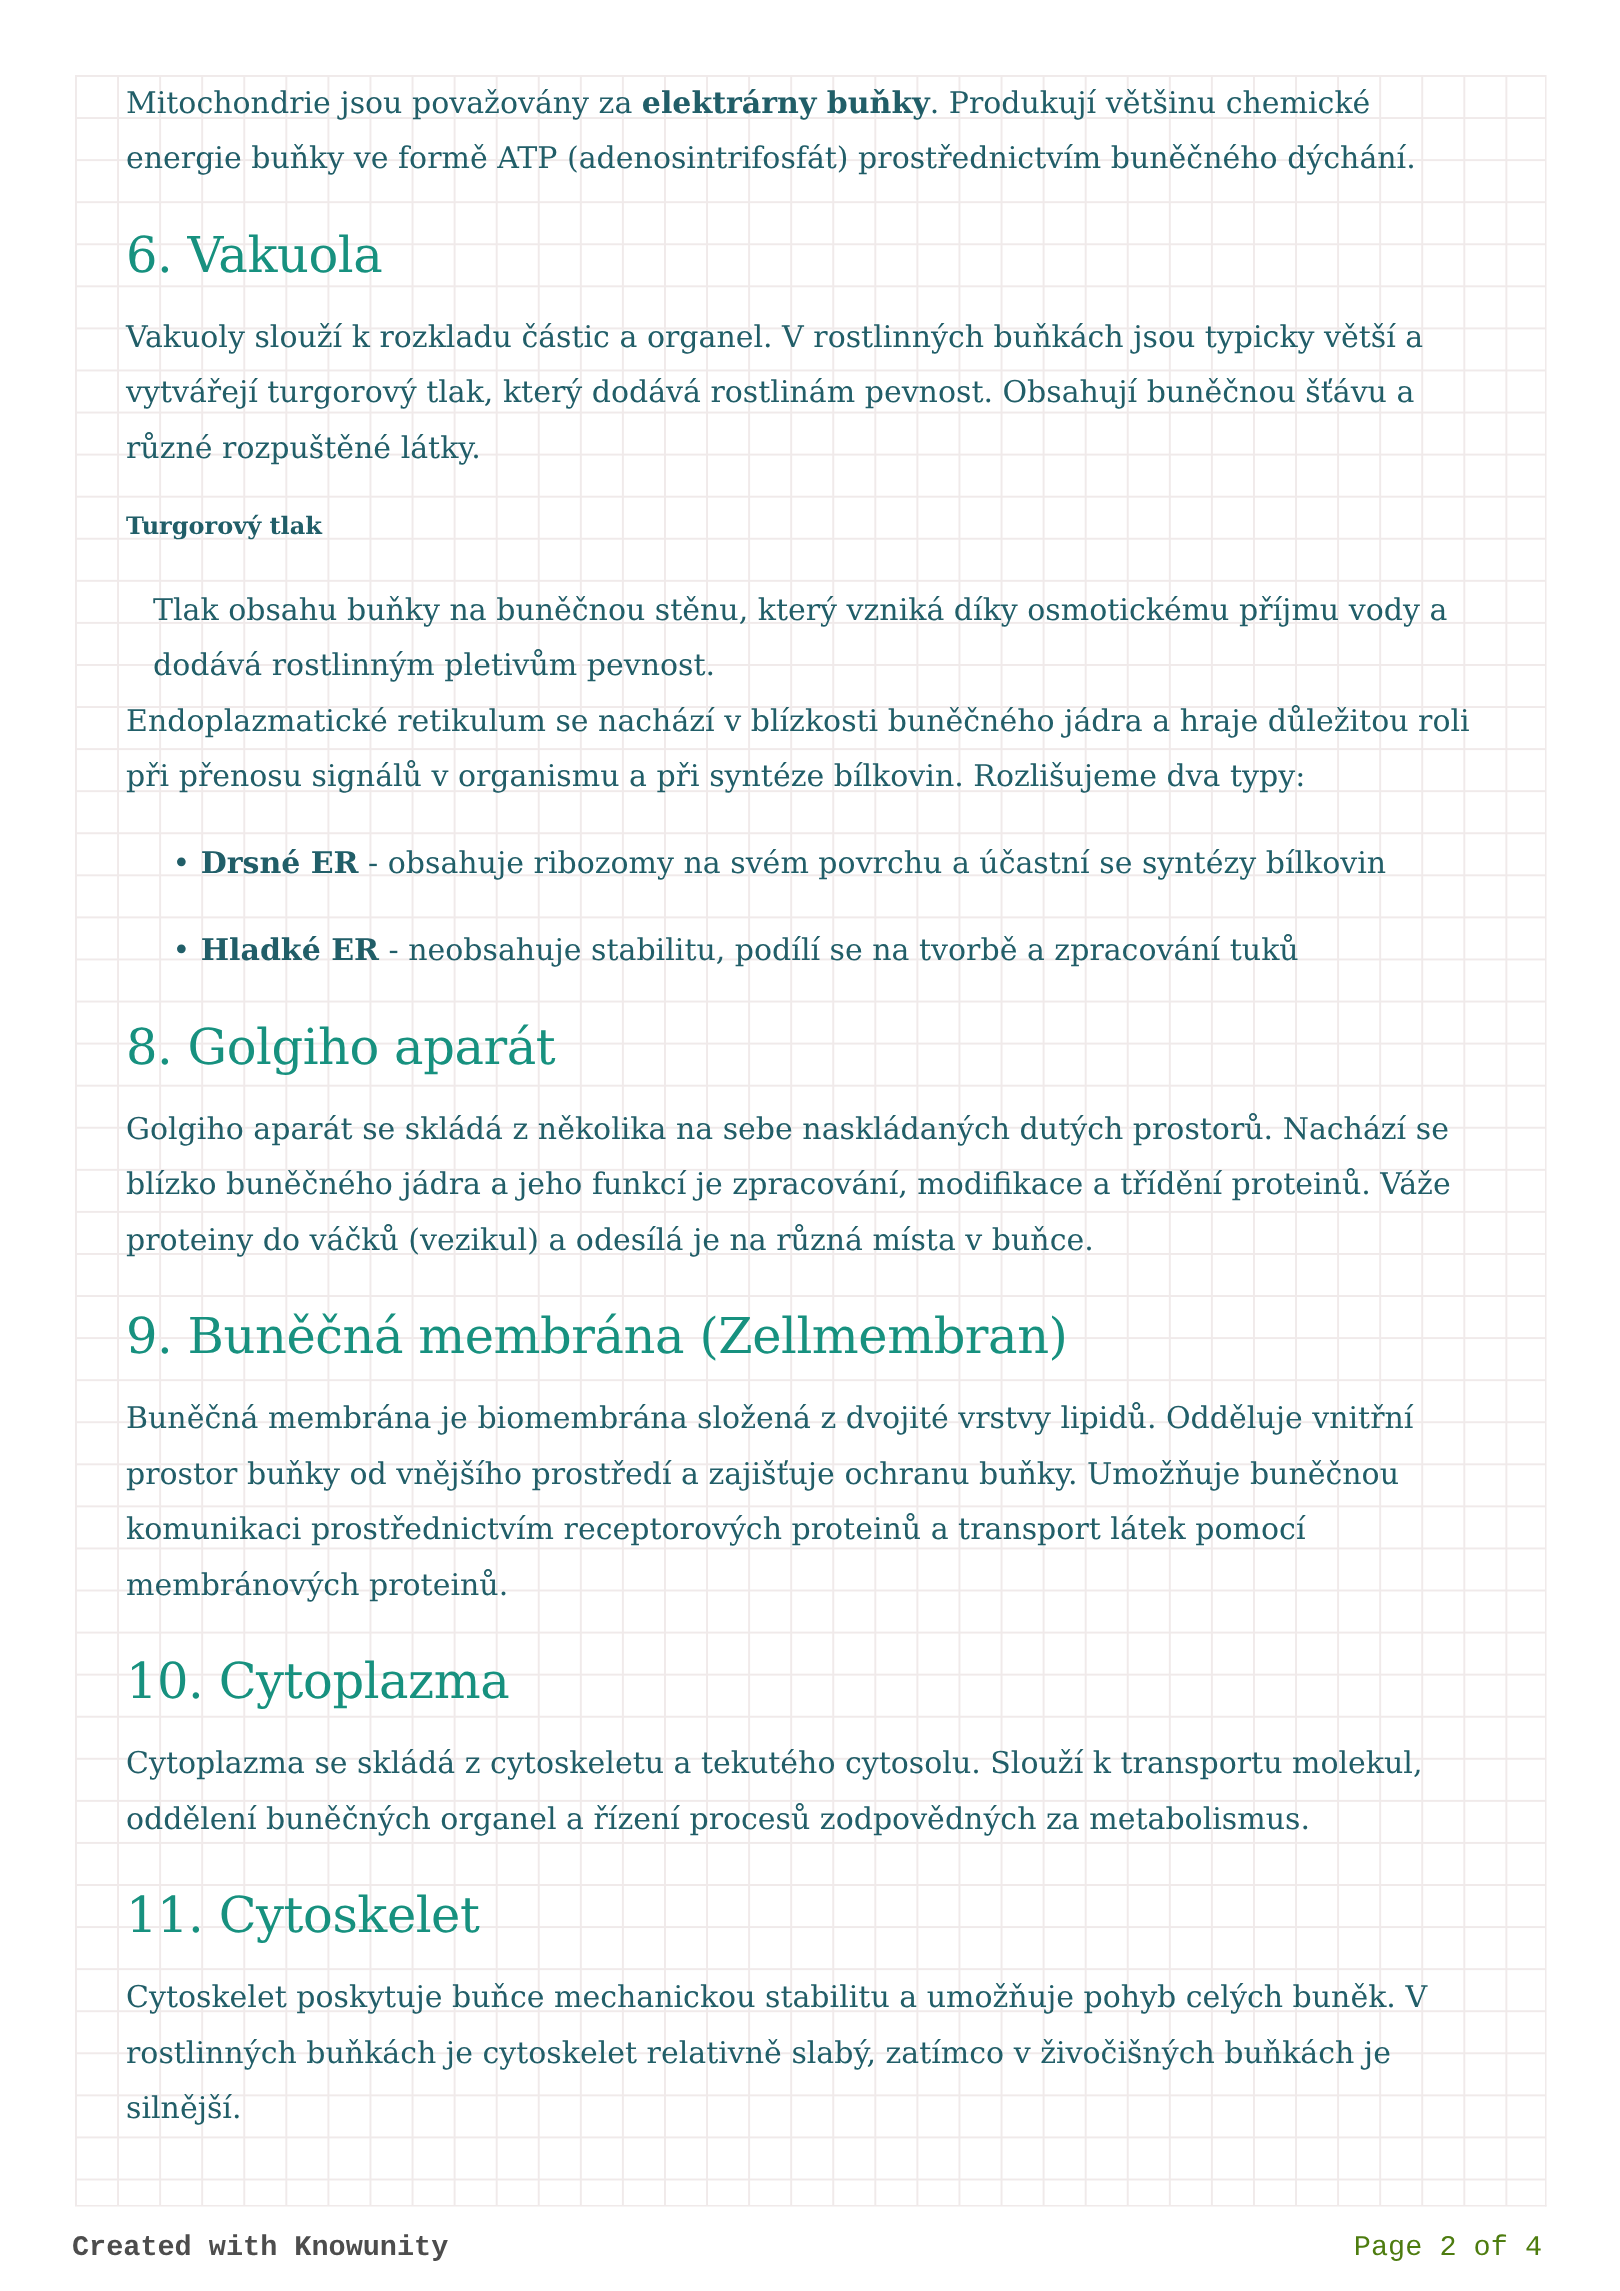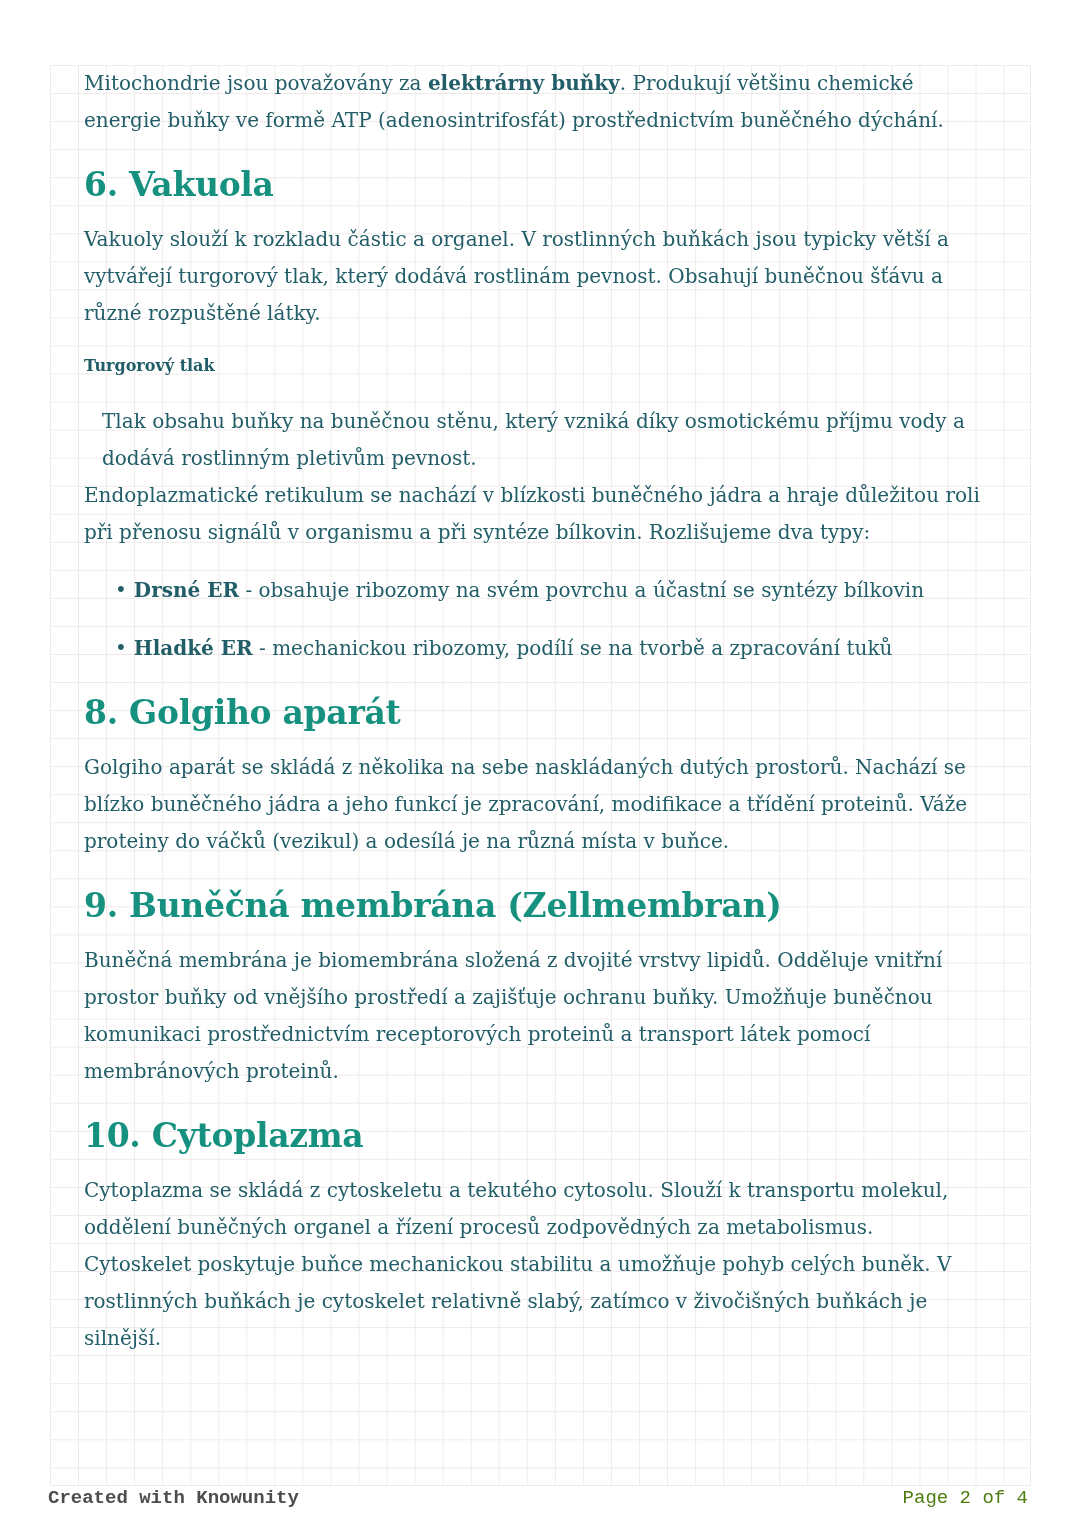--- a/index.html
+++ b/index.html
@@ -11,41 +11,41 @@
   }
   *{box-sizing:border-box;}
   html,body{margin:0;padding:0;}
   body{
     width:1080px;height:1527px;
     background:var(--page-background);
     font-family:"DejaVu Serif","Liberation Serif",serif;
     position:relative;overflow:hidden;
   }
   .paper{
-    position:absolute;left:50px;top:65px;width:981px;height:1421px;
+    position:absolute;left:50px;top:50px;width:981px;height:1421px;
     background-image:
       linear-gradient(to right, var(--grid-line) 1px, transparent 1px),
       linear-gradient(to bottom, var(--grid-line) 1px, transparent 1px);
     background-size:28.05px 28.05px;
     border-right:1px solid var(--grid-line);
     border-bottom:1px solid var(--grid-line);
   }
   .content{
     position:absolute;left:34px;top:0;width:912px;
     color:var(--body-text);
   }
   p{margin:0;}
   .body{
     font-size:20px;line-height:37px;color:var(--body-text);
   }
   .b{font-weight:bold;}
   h2{
     margin:26px 0 16px 0;
     font-size:33px;line-height:40px;letter-spacing:-0.3px;
-    color:var(--heading);font-weight:bold;
+    color:var(--heading);font-weight:normal;
   }
   .subheading{
     margin-top:19px;font-size:16px;line-height:30px;font-weight:bold;
     color:var(--body-text);
   }
   .indent{margin-top:22px;margin-left:18px;}
   .bullet{margin-top:21px;padding-left:31px;}
   .dot{margin-right:7px;}
   .footer{
     position:absolute;left:48px;right:52px;top:1484px;
@@ -63,31 +63,32 @@
 
     <p class="body"><span>Mitochondrie jsou považovány za </span><span class="b">elektrárny buňky</span><span>. Produkují většinu chemické energie buňky ve formě ATP (adenosintrifosfát) prostřednictvím buněčného dýchání.</span></p>
 
     <h2>6. Vakuola</h2>
     <p class="body">Vakuoly slouží k rozkladu částic a organel. V rostlinných buňkách jsou typicky větší a vytvářejí turgorový tlak, který dodává rostlinám pevnost. Obsahují buněčnou šťávu a různé rozpuštěné látky.</p>
     <p class="subheading">Turgorový tlak</p>
     <p class="body indent">Tlak obsahu buňky na buněčnou stěnu, který vzniká díky osmotickému příjmu vody a dodává rostlinným pletivům pevnost.</p>
 
     <p class="body">Endoplazmatické retikulum se nachází v blízkosti buněčného jádra a hraje důležitou roli při přenosu signálů v organismu a při syntéze bílkovin. Rozlišujeme dva typy:</p>
     <p class="body bullet"><span class="dot">•</span><span class="b">Drsné ER</span><span> - obsahuje ribozomy na svém povrchu a účastní se syntézy bílkovin</span></p>
-    <p class="body bullet"><span class="dot">•</span><span class="b">Hladké ER</span><span> - mechanickou ribozomy, podílí se na tvorbě a zpracování tuků</span></p>
+    <p class="body bullet"><span class="dot">•</span><span class="b">Hladké ER</span><span> - neobsahuje stabilitu, podílí se na tvorbě a zpracování tuků</span></p>
 
     <h2>8. Golgiho aparát</h2>
     <p class="body">Golgiho aparát se skládá z několika na sebe naskládaných dutých prostorů. Nachází se blízko buněčného jádra a jeho funkcí je zpracování, modifikace a třídění proteinů. Váže proteiny do váčků (vezikul) a odesílá je na různá místa v buňce.</p>
 
     <h2>9. Buněčná membrána (Zellmembran)</h2>
     <p class="body">Buněčná membrána je biomembrána složená z dvojité vrstvy lipidů. Odděluje vnitřní prostor buňky od vnějšího prostředí a zajišťuje ochranu buňky. Umožňuje buněčnou komunikaci prostřednictvím receptorových proteinů a transport látek pomocí membránových proteinů.</p>
 
     <h2>10. Cytoplazma</h2>
     <p class="body">Cytoplazma se skládá z cytoskeletu a tekutého cytosolu. Slouží k transportu molekul, oddělení buněčných organel a řízení procesů zodpovědných za metabolismus.</p>
 
+    <h2>11. Cytoskelet</h2>
     <p class="body">Cytoskelet poskytuje buňce mechanickou stabilitu a umožňuje pohyb celých buněk. V rostlinných buňkách je cytoskelet relativně slabý, zatímco v živočišných buňkách je silnější.</p>
 
   </div>
 </div>
 
 <div class="footer">
   <span class="footer-left">Created with Knowunity</span>
   <span class="footer-right">Page 2 of 4</span>
 </div>
 

